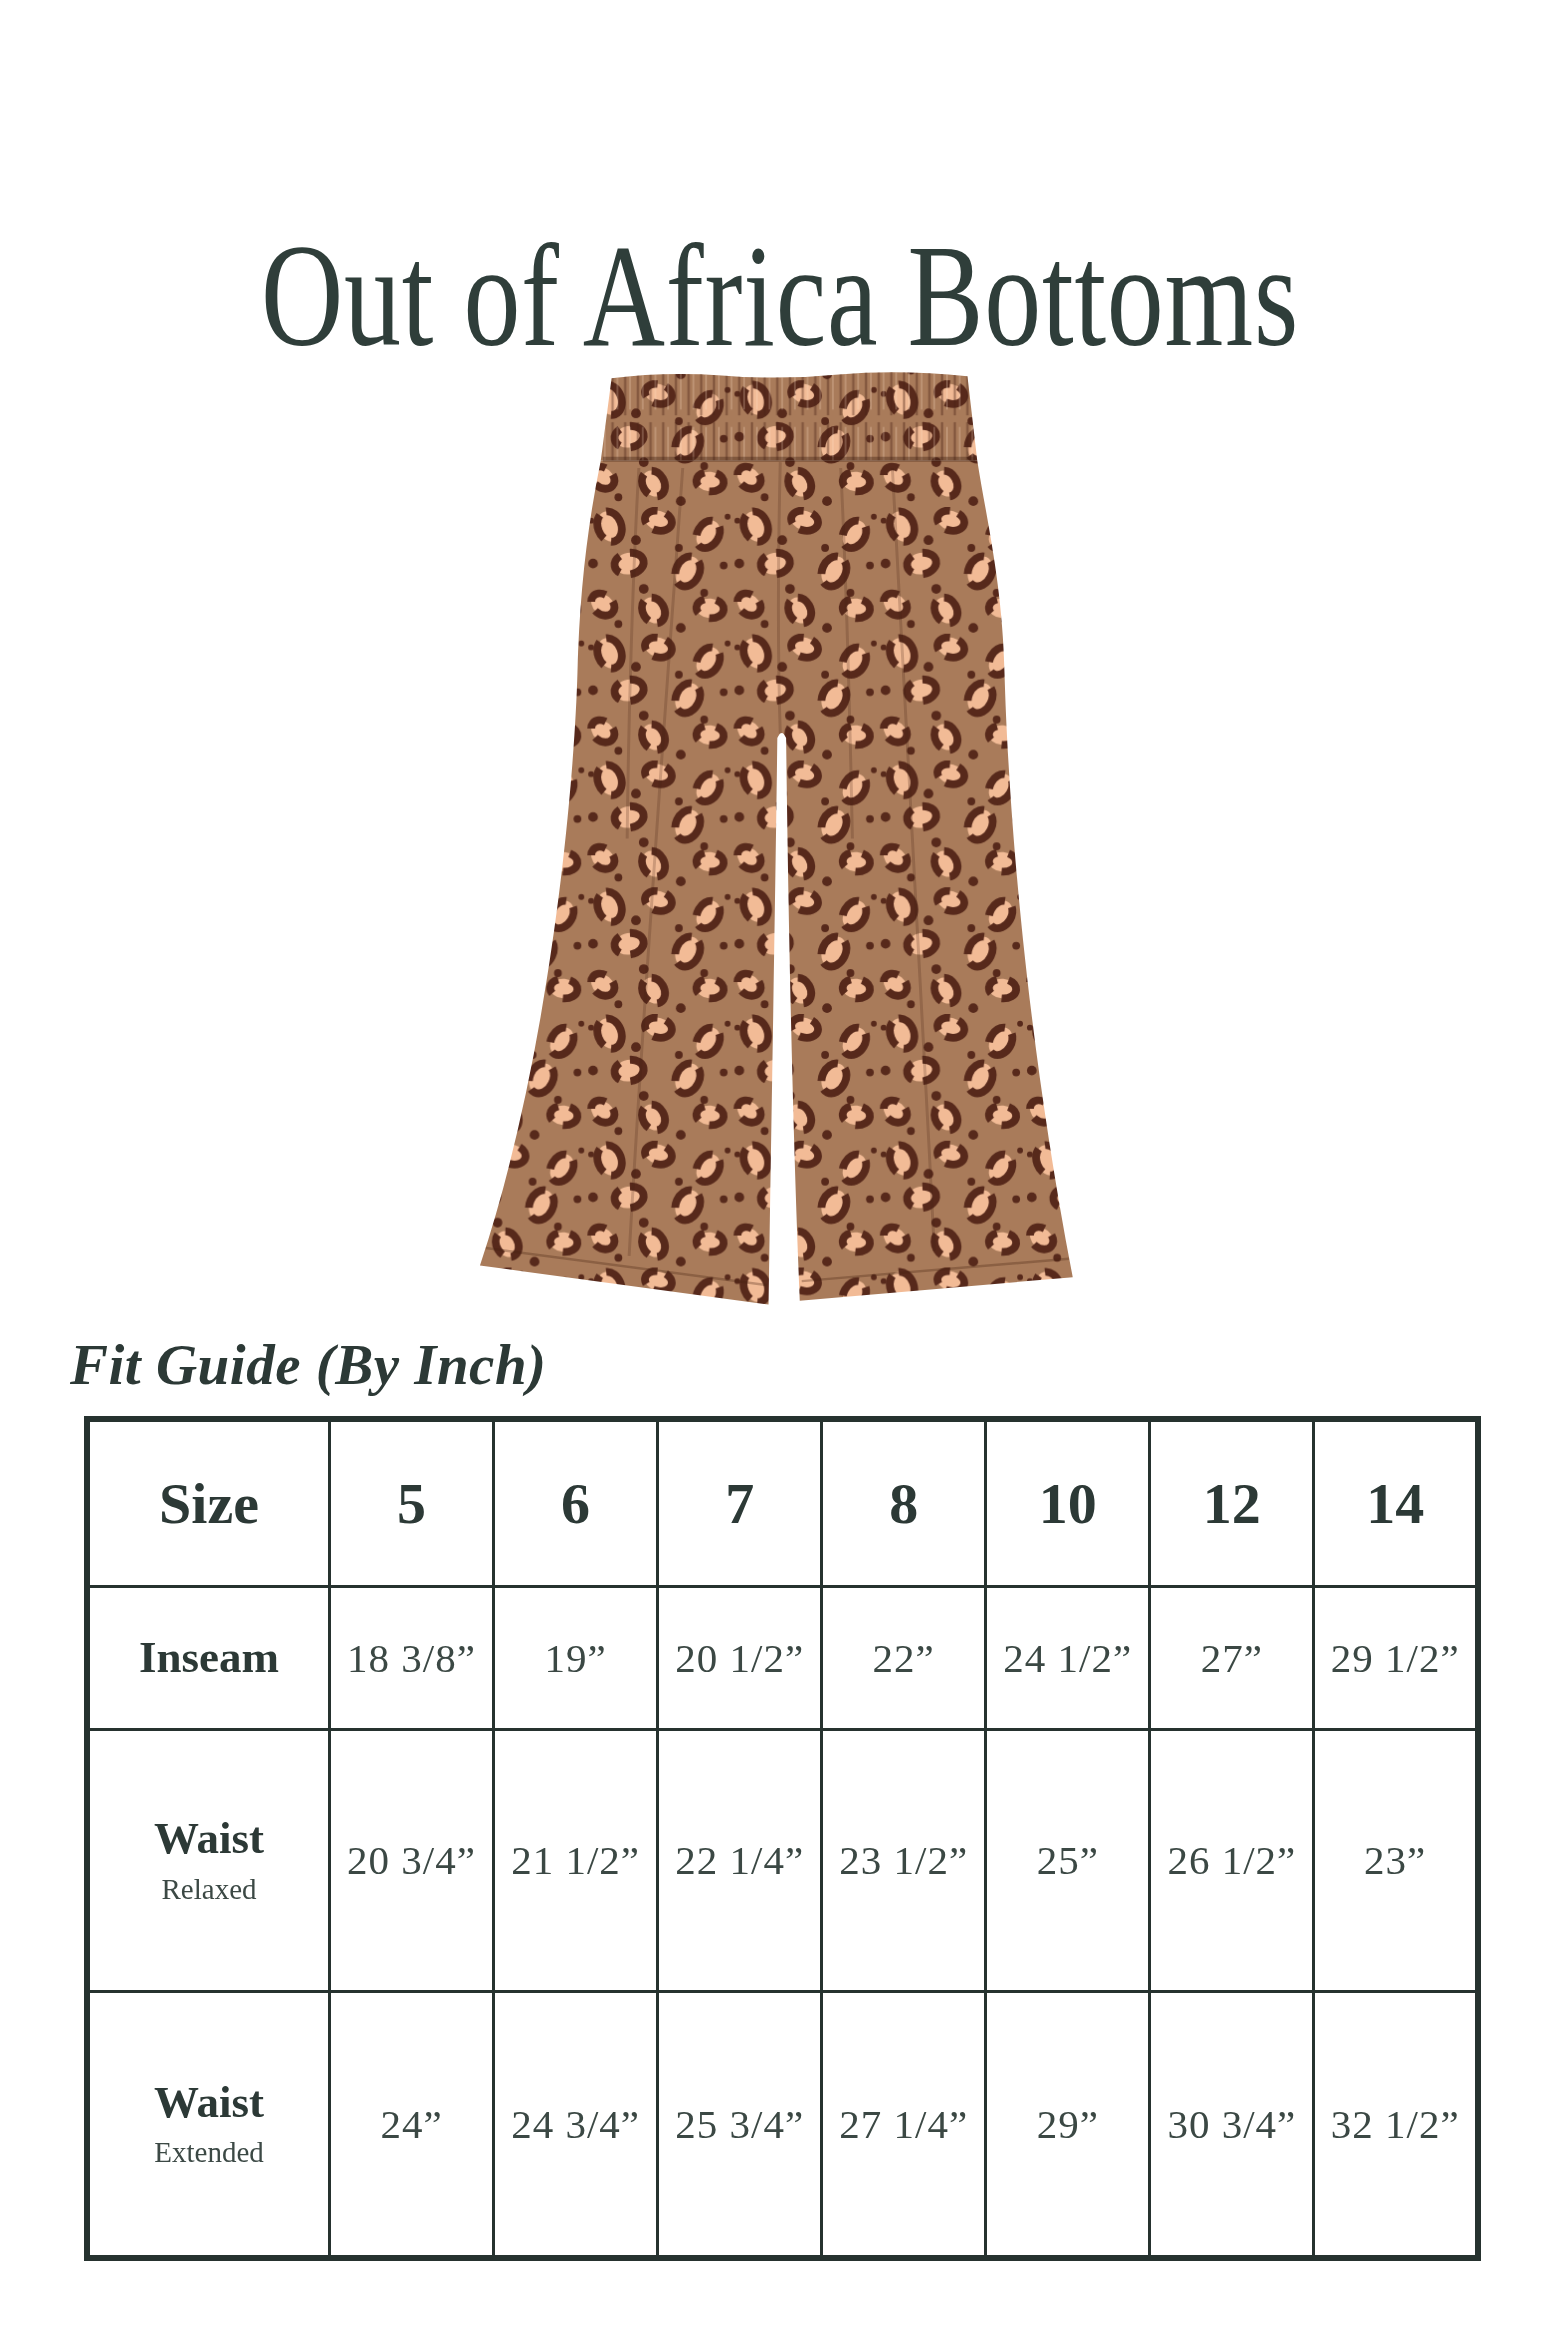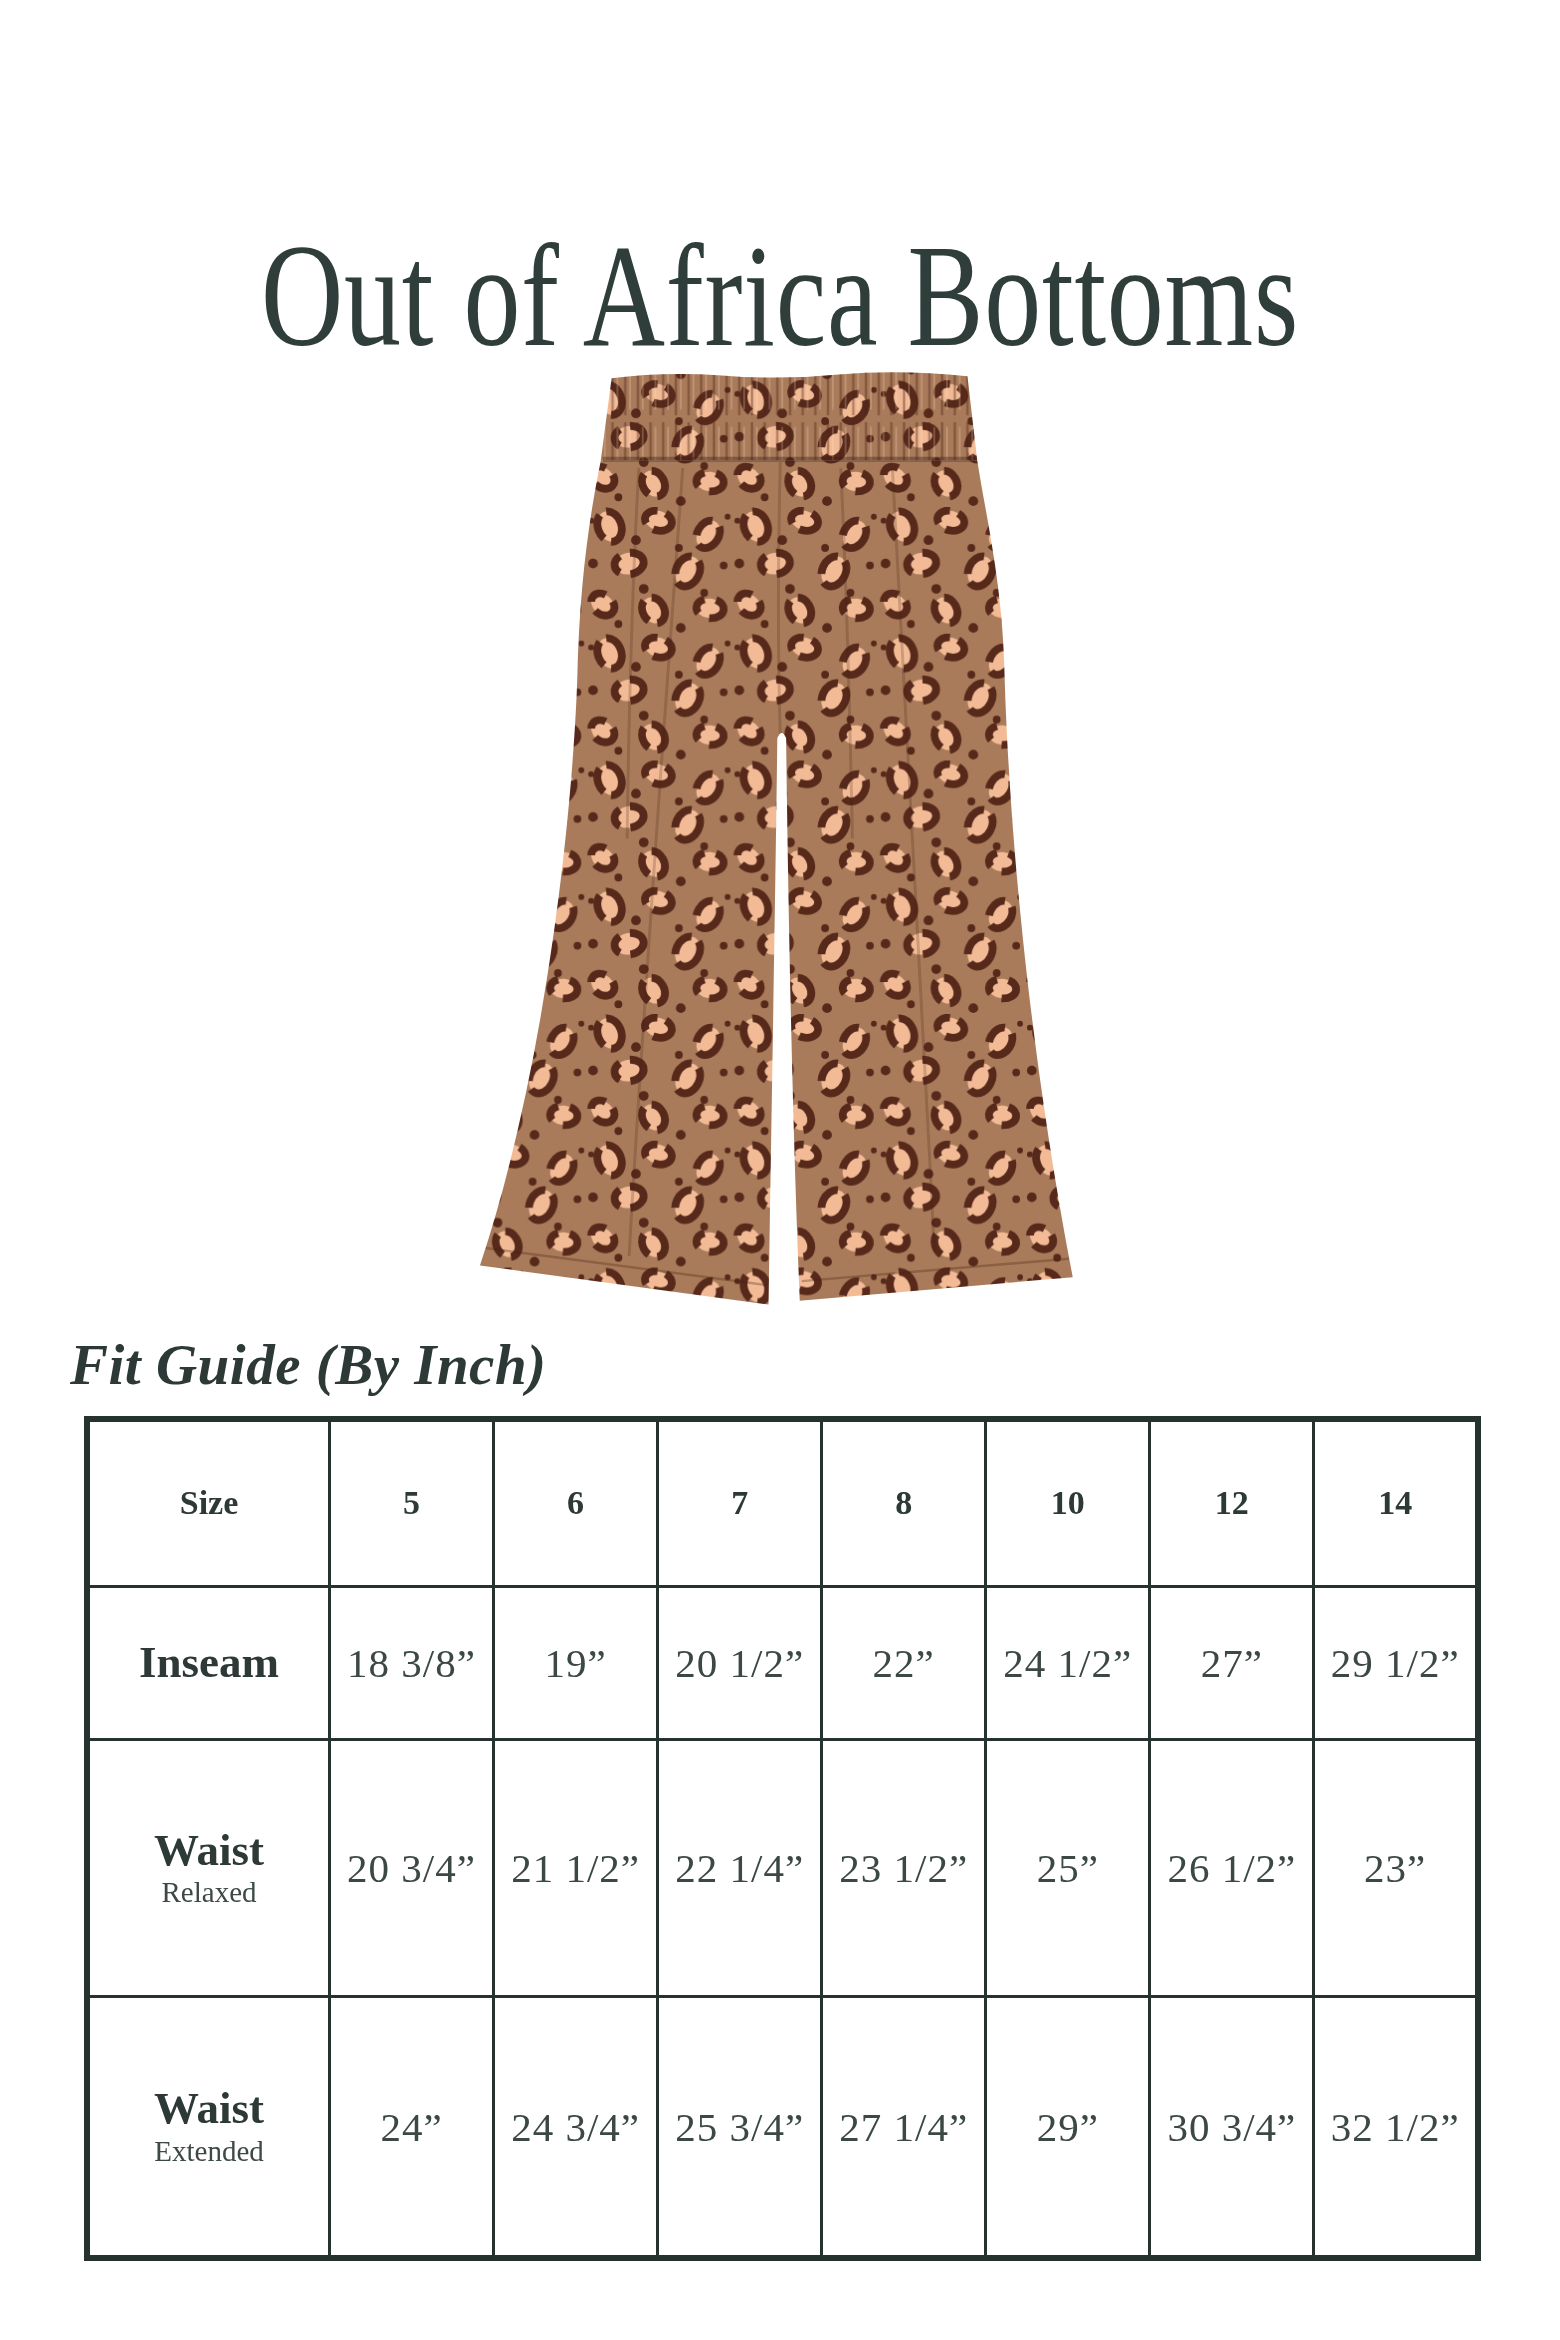--- a/index.html
+++ b/index.html
@@ -30,23 +30,23 @@
     width:100%; height:100%;
     border-collapse:collapse; table-layout:fixed;
     border:6.8px solid #26322f;
   }
   .size-table td, .size-table th {
     border:3.9px solid #26322f;
     text-align:center; vertical-align:middle; padding:0;
   }
   .size-table tr.header-row { height:167px; }
   .col-label { width:238px; }
-  .head-cell { font-weight:700; font-size:34px; color:#2c3936; }
+  .head-cell { font-weight:700; font-size:58px; color:#2c3936; }
   .row-label { font-weight:700; font-size:45px; color:#2c3936; line-height:1.05; }
-  .sub-label { font-weight:400; font-size:29px; color:#3c4945; margin-top:2px; }
+  .sub-label { font-weight:400; font-size:29px; color:#3c4945; margin-top:10px; }
   .value-cell { font-size:41px; font-weight:400; color:#3b4844; letter-spacing:1px; }
   :root {
     --pant-base:#a97b5a;
     --pant-dark:#57291b;
     --pant-light:#f2bb96;
   }
 </style>
 </head>
 <body>
 

